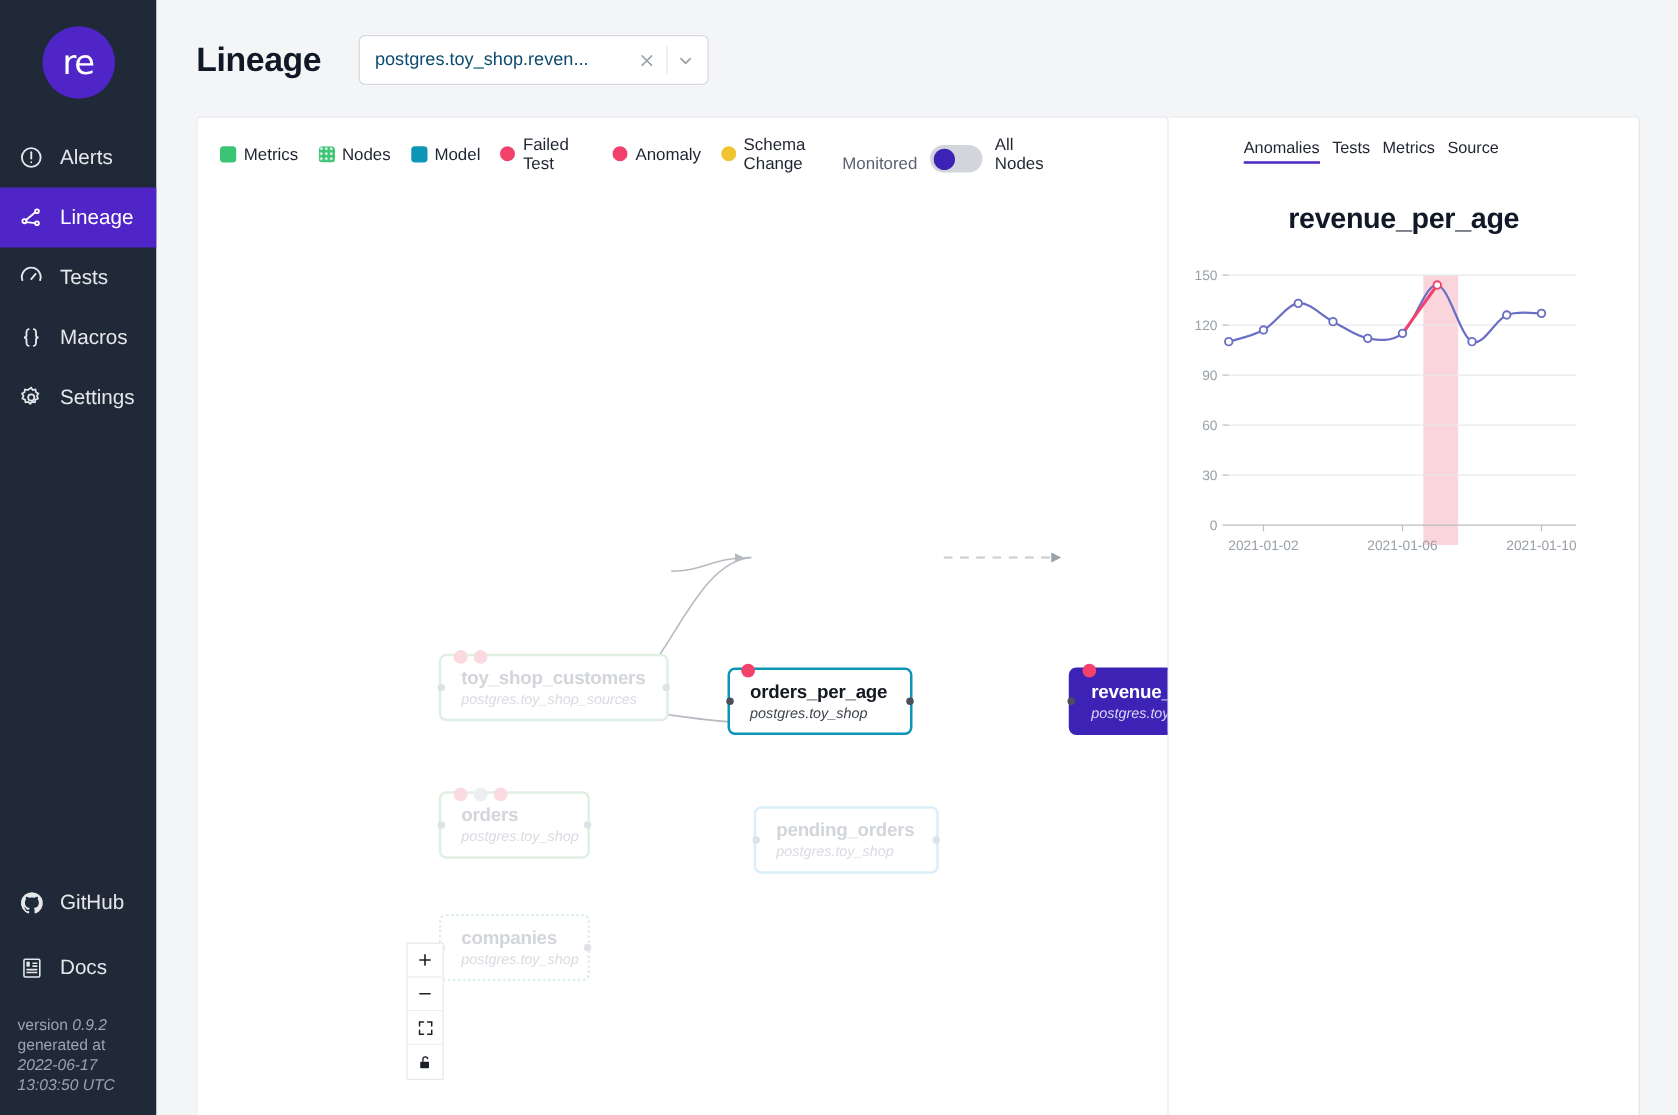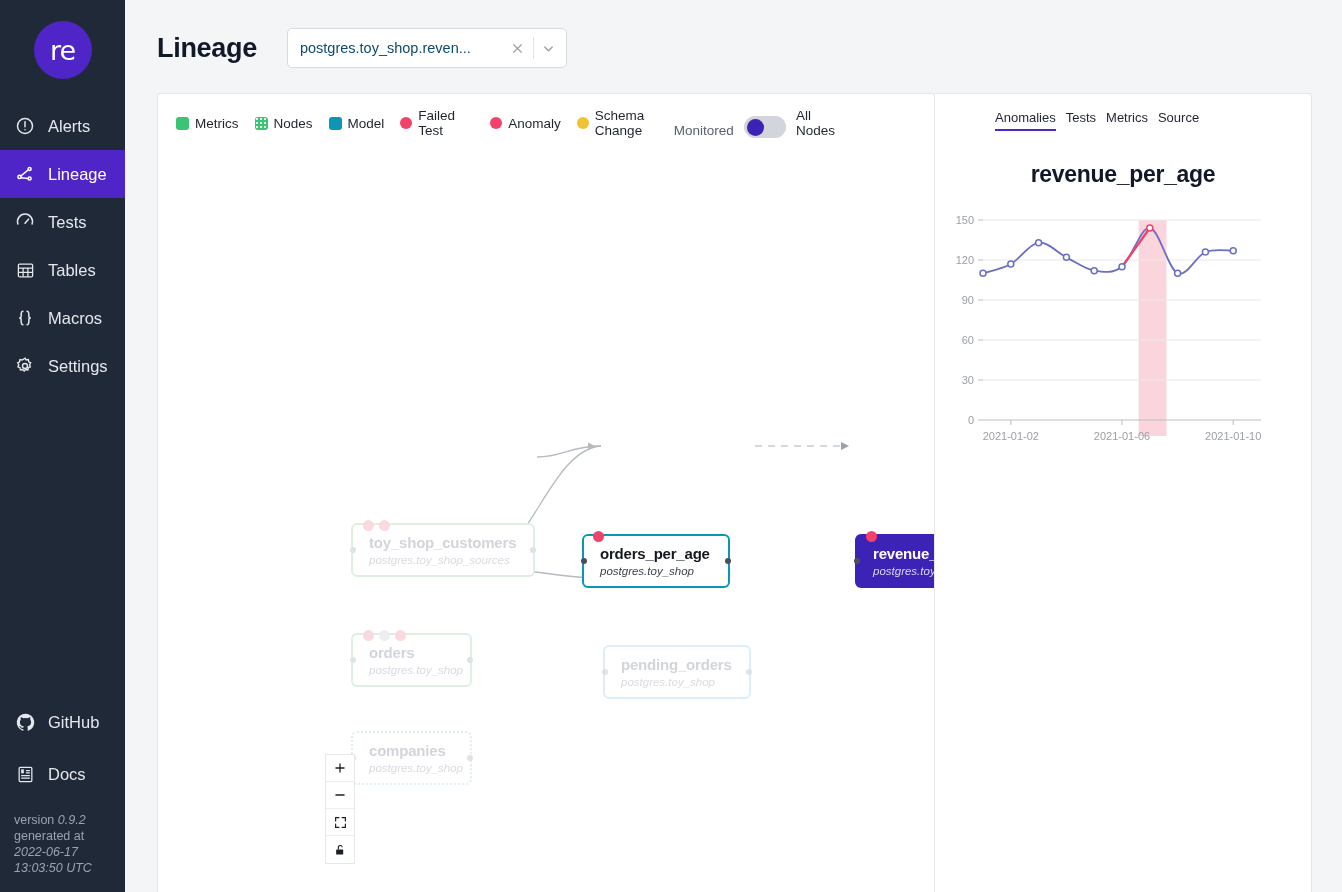--- a/index.html
+++ b/index.html
@@ -178,29 +178,20 @@
     <div class="nav-item">
       <span class="nav-ico">
         <svg width="20" height="20" viewBox="0 0 24 24" fill="none" stroke="#e5e7eb" stroke-width="1.8" stroke-linecap="round">
             <path d="M20.5 14.5a9 9 0 1 0-17 0"></path>
             <path d="M12 13.5 16.2 8.6"></path>
           </svg>
       </span>
       <span>Tests</span>
     </div>
 
-    <div class="nav-item">
-      <span class="nav-ico">
-        <svg width="19" height="19" viewBox="0 0 24 24" fill="none" stroke="#e5e7eb" stroke-width="1.6">
-            <rect x="3" y="4" width="18" height="16" rx="1.5"></rect>
-            <path d="M3 9h18M3 14.5h18M9 9v11M15 9v11"></path>
-          </svg>
-      </span>
-      <span>Tables</span>
-    </div>
 
     <div class="nav-item">
       <span class="nav-ico">
         <svg width="20" height="20" viewBox="0 0 24 24" fill="none" stroke="#e5e7eb" stroke-width="1.8" stroke-linecap="round">
             <path d="M9.5 4C7 4 7.4 8.2 7.4 10 7.4 11.4 6 12 5 12c1 0 2.4.6 2.4 2 0 1.8-.4 6 2.1 6"></path>
             <path d="M14.5 4c2.5 0 2.1 4.2 2.1 6 0 1.4 1.4 2 2.4 2-1 0-2.4.6-2.4 2 0 1.8.4 6-2.1 6"></path>
           </svg>
       </span>
       <span>Macros</span>
     </div>

